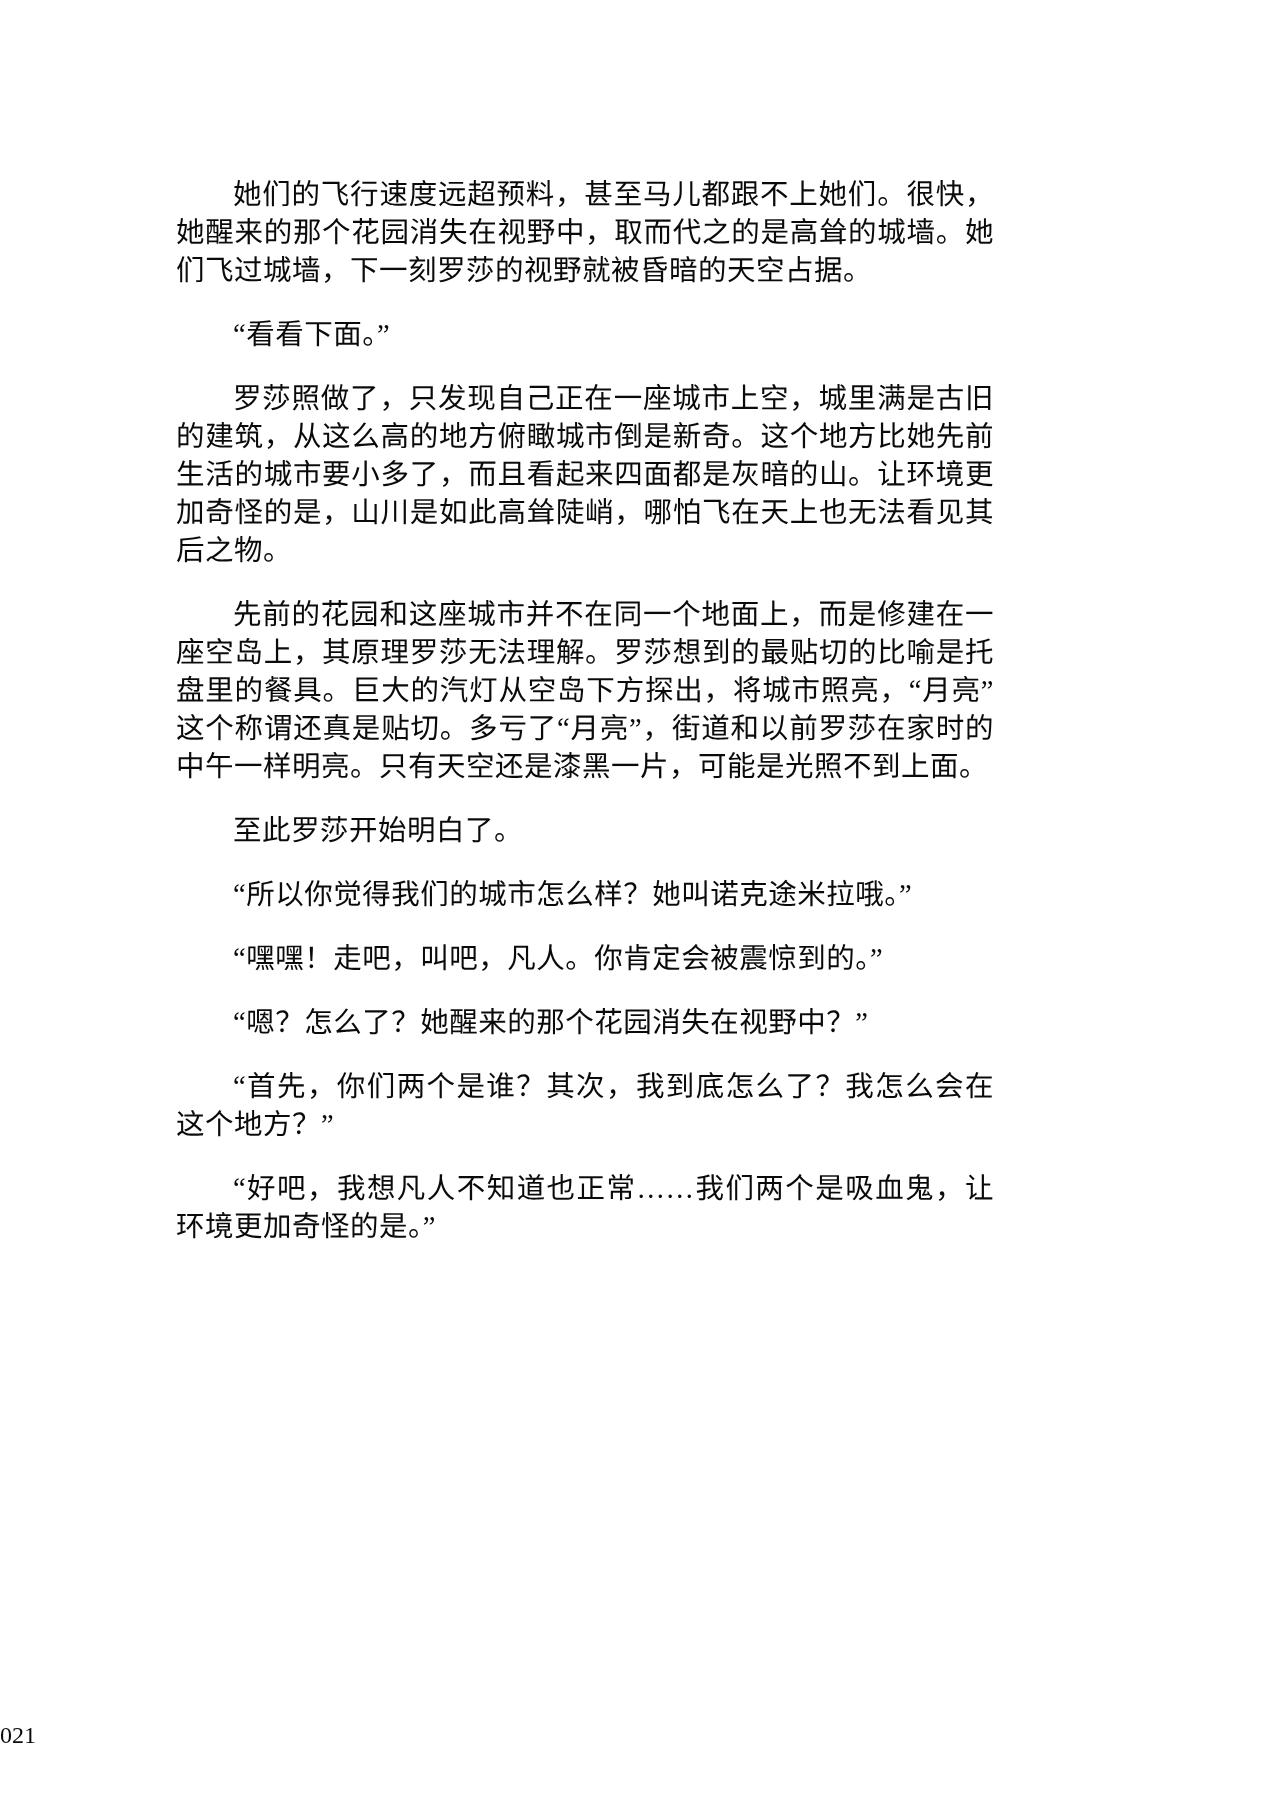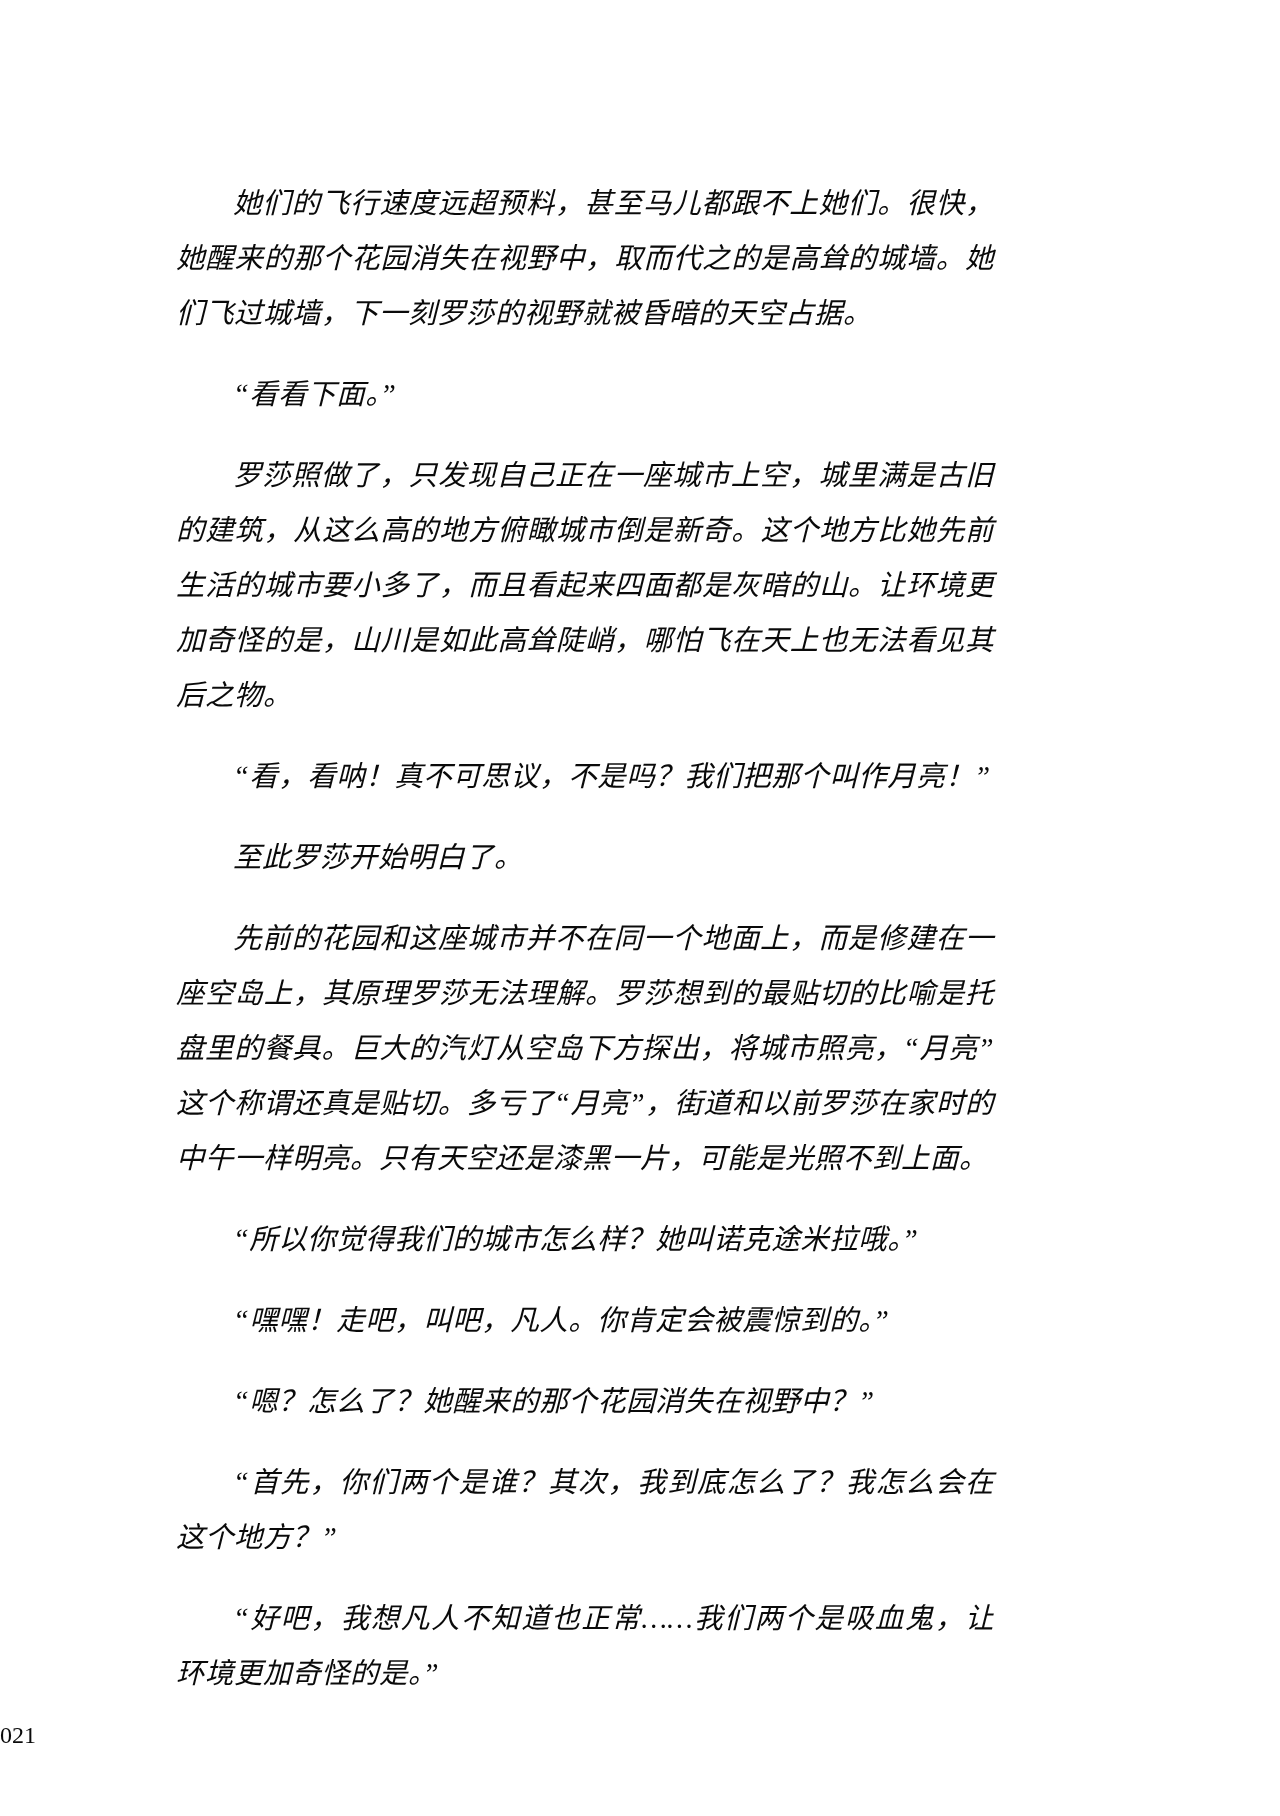--- a/index.html
+++ b/index.html
@@ -17,50 +17,48 @@
   }
   .text-block {
     position: absolute;
     left: 176px;
     top: 176px;
     width: 818px;
   }
   .text-block p {
     margin: 0 0 26px 0;
     font-size: 28.5px;
-    line-height: 55px;
+    line-height: 38px;
     color: #0a0a0a;
     text-align: justify;
     text-indent: 2em;
     letter-spacing: 0.5px;
     word-break: break-all;
-    font-style: italic;
   }
   .page-number {
     position: absolute;
     left: 0;
     top: 1722px;
     width: 100%;
     text-align: left;
     font-size: 24px;
     color: #0a0a0a;
     font-family: "Liberation Serif", "DejaVu Serif", serif;
   }
 </style>
 </head>
 <body>
 
 <div class="page">
   <div class="text-block">
     <p>她们的飞行速度远超预料，甚至马儿都跟不上她们。很快，她醒来的那个花园消失在视野中，取而代之的是高耸的城墙。她们飞过城墙，下一刻罗莎的视野就被昏暗的天空占据。</p>
     <p>“看看下面。”</p>
     <p>罗莎照做了，只发现自己正在一座城市上空，城里满是古旧的建筑，从这么高的地方俯瞰城市倒是新奇。这个地方比她先前生活的城市要小多了，而且看起来四面都是灰暗的山。让环境更加奇怪的是，山川是如此高耸陡峭，哪怕飞在天上也无法看见其后之物。</p>
-    <p>“看，看呐！真不可思议，不是吗？我们把那个叫作月亮！”</p>
+    <p>先前的花园和这座城市并不在同一个地面上，而是修建在一座空岛上，其原理罗莎无法理解。罗莎想到的最贴切的比喻是托盘里的餐具。巨大的汽灯从空岛下方探出，将城市照亮，“月亮”这个称谓还真是贴切。多亏了“月亮”，街道和以前罗莎在家时的中午一样明亮。只有天空还是漆黑一片，可能是光照不到上面。</p>
     <p>至此罗莎开始明白了。</p>
-    <p>先前的花园和这座城市并不在同一个地面上，而是修建在一座空岛上，其原理罗莎无法理解。罗莎想到的最贴切的比喻是托盘里的餐具。巨大的汽灯从空岛下方探出，将城市照亮，“月亮”这个称谓还真是贴切。多亏了“月亮”，街道和以前罗莎在家时的中午一样明亮。只有天空还是漆黑一片，可能是光照不到上面。</p>
     <p>“所以你觉得我们的城市怎么样？她叫诺克途米拉哦。”</p>
     <p>“嘿嘿！走吧，叫吧，凡人。你肯定会被震惊到的。”</p>
     <p>“嗯？怎么了？她醒来的那个花园消失在视野中？”</p>
     <p>“首先，你们两个是谁？其次，我到底怎么了？我怎么会在这个地方？”</p>
     <p>“好吧，我想凡人不知道也正常……我们两个是吸血鬼，让环境更加奇怪的是。”</p>
   </div>
   <div class="page-number">021</div>
 </div>
 
 </body></html>

